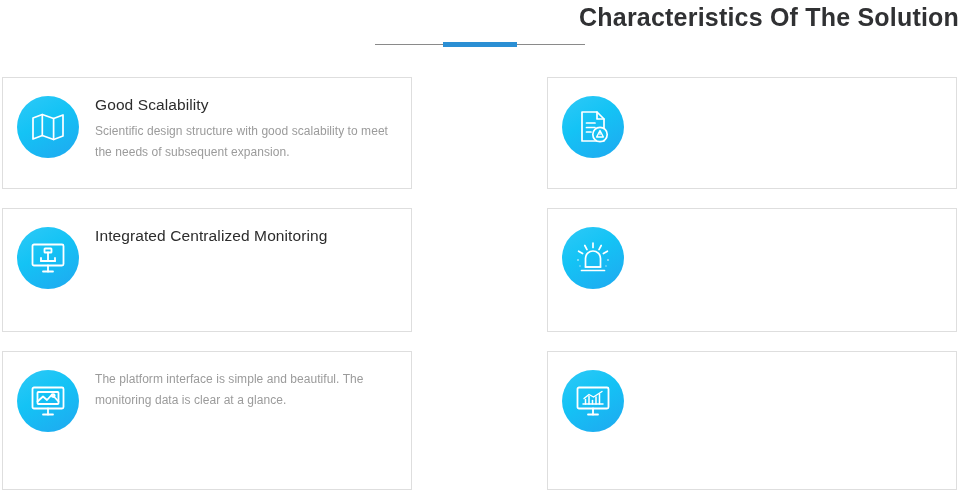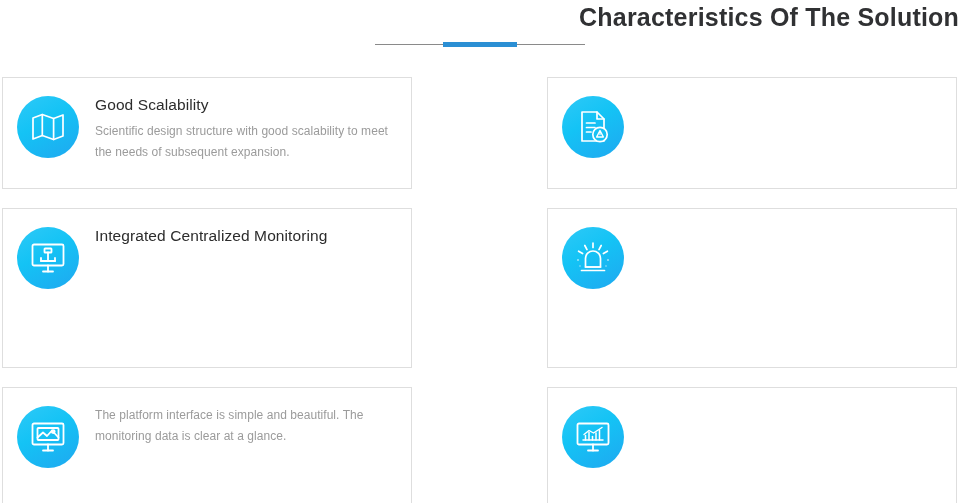--- a/index.html
+++ b/index.html
@@ -75,21 +75,21 @@
   .card {
     position: relative;
     border: 1px solid #dedede;
     background: #ffffff;
     box-sizing: border-box;
     height: 112px;
     padding: 16px 14px 10px 14px;
     display: flex;
     align-items: flex-start;
   }
-  .card.row2 { height: 160px; justify-content: space-between; }
+  .card.row2 { height: 124px; justify-content: space-between; }
   .card.row3 { height: 139px; }
 
   .icon-wrap {
     flex: 0 0 auto;
     width: 62px;
     height: 62px;
     margin-right: 16px;
     margin-top: 2px;
   }
   .icon-circle {

